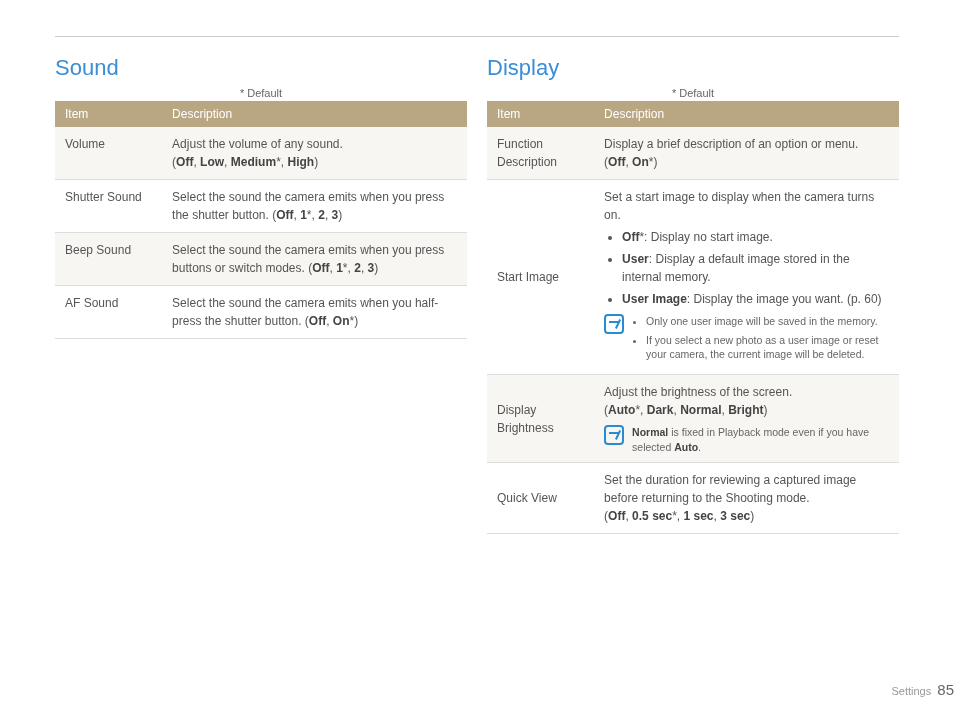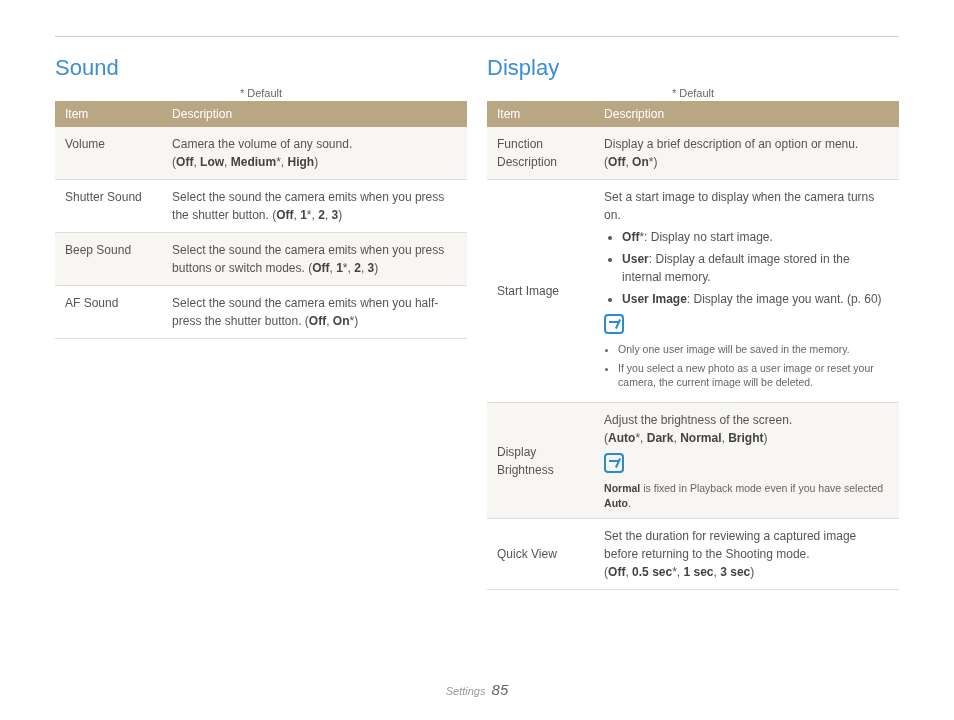--- a/index.html
+++ b/index.html
@@ -83,21 +83,20 @@
     margin: 4px 0 4px 0;
     padding-left: 18px;
   }
   ul.opts li {
     margin-bottom: 4px;
   }
   .note-block {
     display: flex;
     gap: 8px;
     margin-top: 6px;
-    flex-direction: column;
   }
   .note-icon {
     width: 20px;
     height: 20px;
     flex: 0 0 20px;
     border: 2px solid #2a8bd0;
     border-radius: 4px;
     position: relative;
     box-sizing: border-box;
   }
@@ -119,24 +118,23 @@
     line-height: 1.4;
   }
   .note-text ul {
     margin: 0; padding-left: 14px;
   }
   .note-text ul li { margin-bottom: 4px; }
   .footer {
     position: absolute;
     bottom: 22px;
     left: 0; right: 0;
-    text-align: center;
+    text-align: right;
     font-size: 11px;
     color: #999;
-    font-style: italic;
   }
   .footer .pn { font-size: 15px; color: #666; }
 </style>
 </head>
 <body>
 
 <div class="page">
   <div class="hr"></div>
 
   <div class="cols">
@@ -148,21 +146,21 @@
         <thead>
           <tr>
             <th>Item</th>
             <th>Description</th>
           </tr>
         </thead>
         <tbody>
           <tr>
             <td>Volume</td>
             <td>
-              <span>Camera the volume of any sound.</span><br>
+              <span>Adjust the volume of any sound.</span><br>
               <span>(</span><span class="b">Off</span><span>, </span><span class="b">Low</span><span>, </span><span class="b">Medium</span><span>*</span><span>, </span><span class="b">High</span><span>)</span>
             </td>
           </tr>
           <tr>
             <td>Shutter Sound</td>
             <td>
               <span>Select the sound the camera emits when you press the shutter button. (</span><span class="b">Off</span><span>, </span><span class="b">1</span><span>*</span><span>, </span><span class="b">2</span><span>, </span><span class="b">3</span><span>)</span>
             </td>
           </tr>
           <tr>

